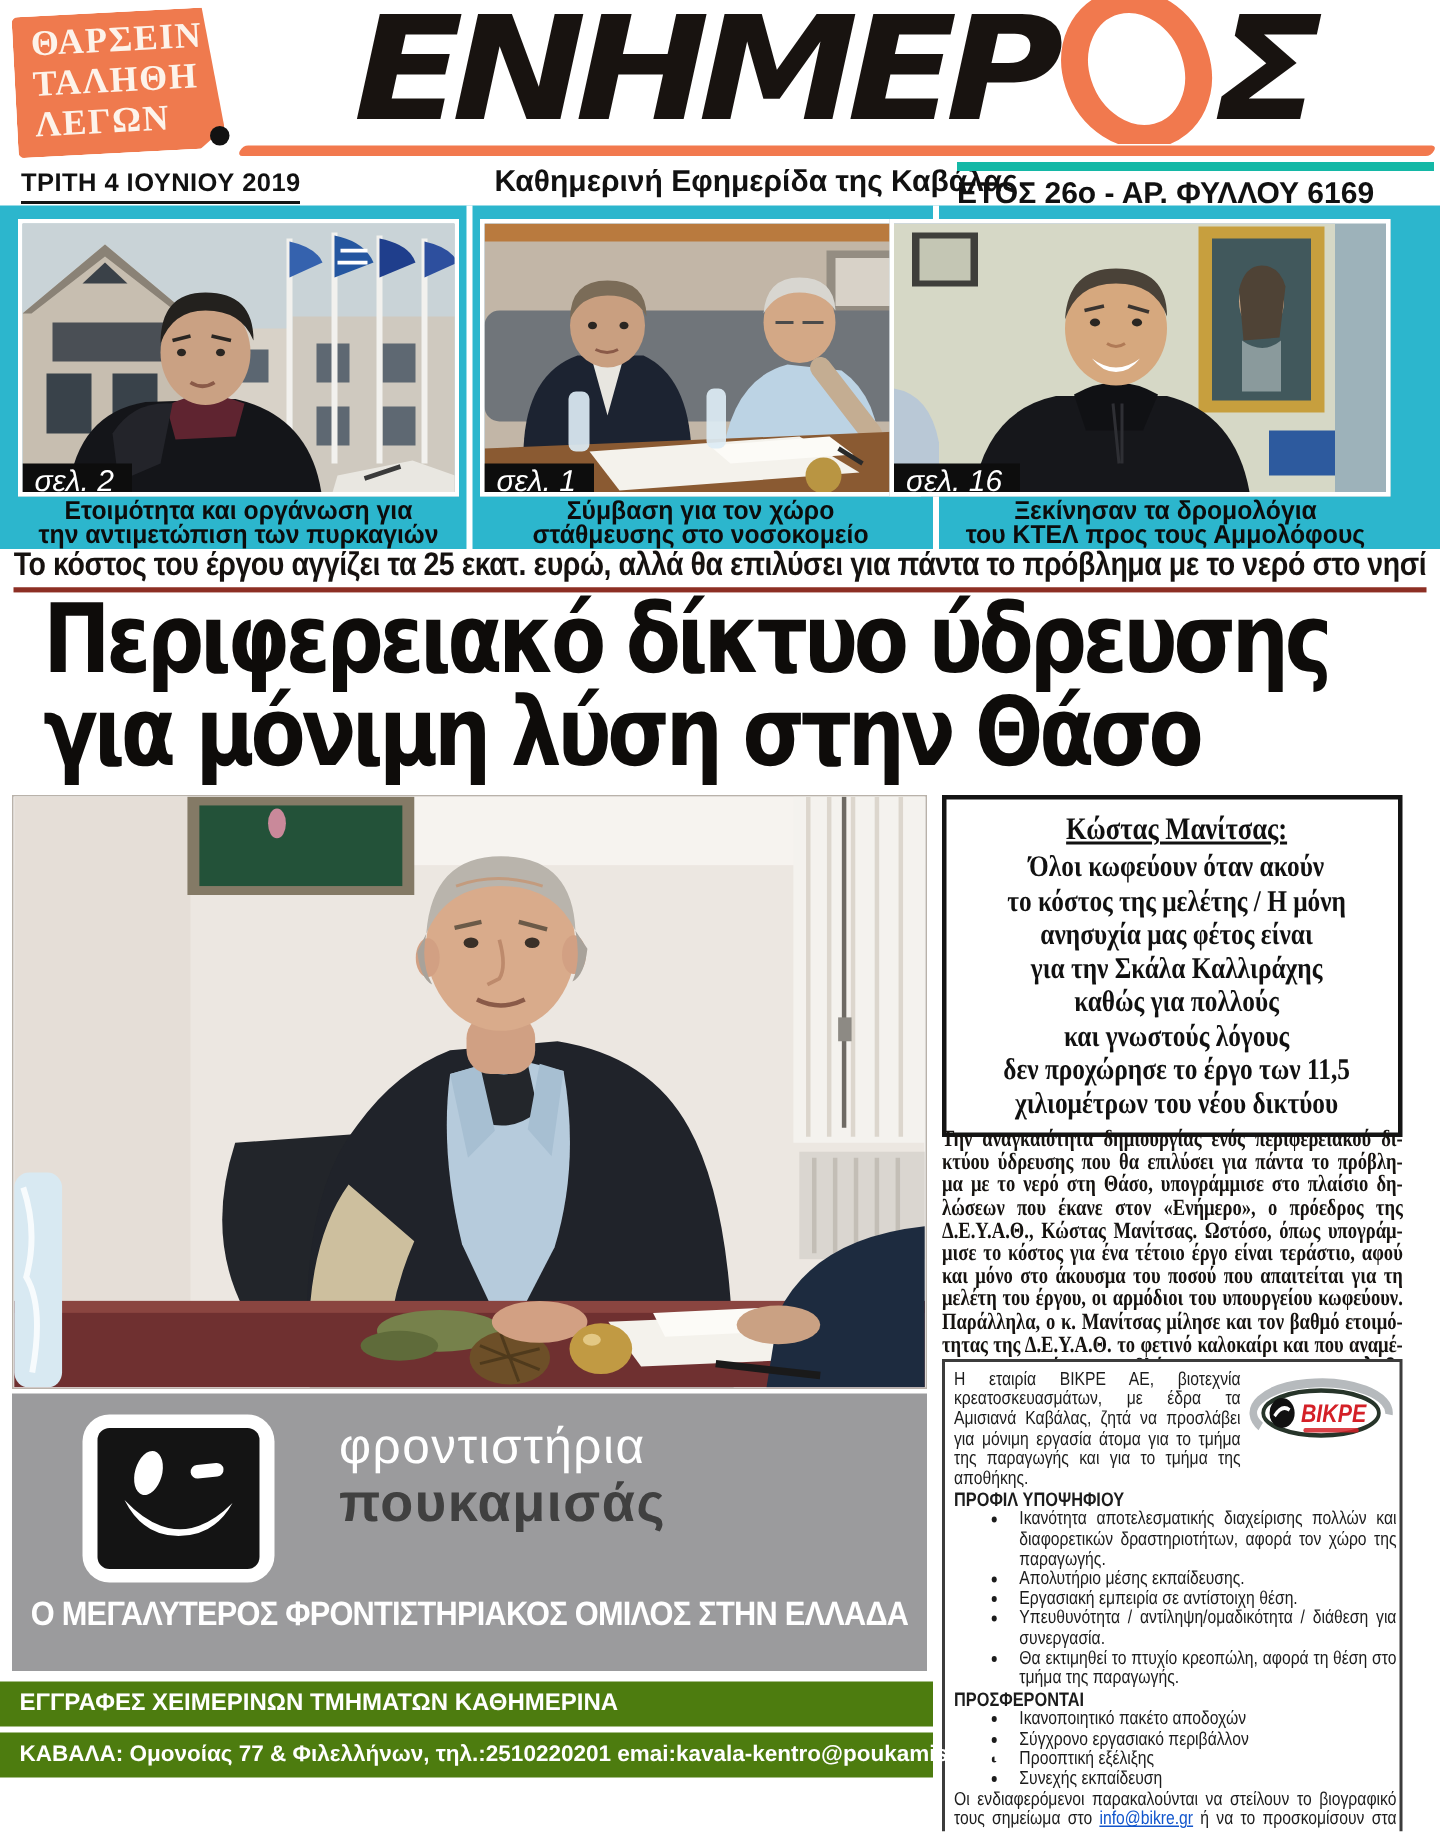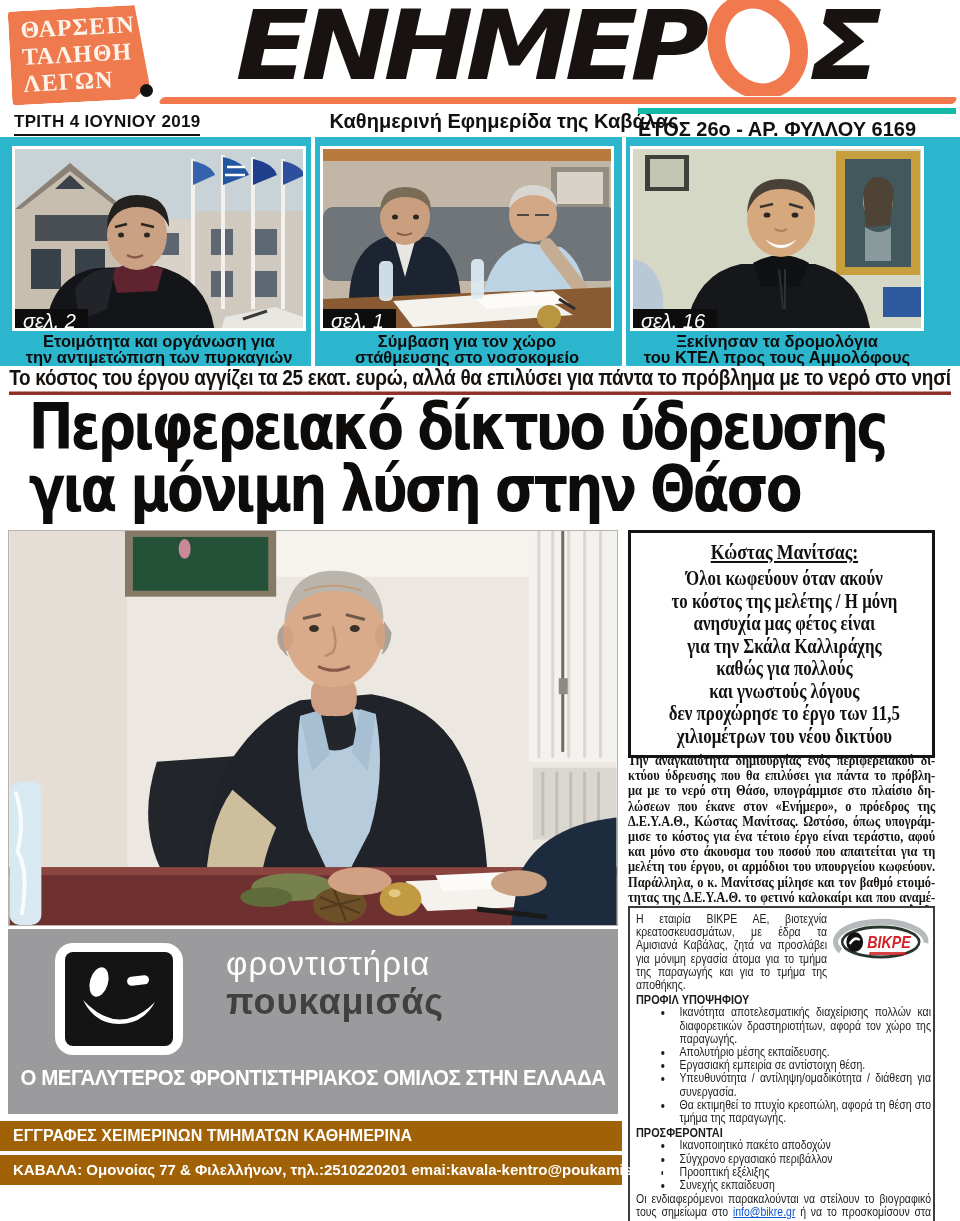--- a/index.html
+++ b/index.html
@@ -72,21 +72,21 @@
   #bikre-footer{text-align:justify;margin-top:1px;}
   #bikre-email{color:#1155cc;text-decoration:underline;}
   
   #pouk-ad{position:absolute;left:8px;top:929px;width:610px;height:185px;background:#9b9b9d;}
   #pouk-logo{position:absolute;left:47px;top:14px;width:128px;height:112px;background:#fff;border-radius:18px;}
   #pouk-logo-inner{position:absolute;left:10px;top:9px;width:108px;height:94px;background:#141414;border-radius:8px;}
   #pouk-brand-top{position:absolute;left:218px;top:16px;color:#fff;font-size:33px;letter-spacing:1px;}
   #pouk-brand-bottom{position:absolute;left:218px;top:52px;color:#404040;font-size:36px;font-weight:bold;letter-spacing:1px;}
   #pouk-tagline{position:absolute;left:0;top:136px;width:610px;text-align:center;color:#fff;
     font-weight:bold;font-size:20.5px;letter-spacing:-.5px;transform:scaleY(1.1);}
-  .blackbar{position:absolute;left:0;width:622px;height:30px;background:#a16207;color:#fff;
+  .blackbar{position:absolute;left:0;width:622px;height:30px;background:#4d7c0f;color:#fff;
     font-weight:bold;line-height:30px;padding-left:13px;box-sizing:border-box;white-space:nowrap;}
   #bar-0{top:1121px;font-size:16px;}
   #bar-1{top:1155px;font-size:15px;}
   #bar-2{top:1189px;font-size:19px;margin-top:44px;}
 </style>
 </head>
 <body>
 
 <div id="page">
 
@@ -194,21 +194,21 @@
         <line x1="236" y1="150" x2="252" y2="160" stroke="#2a2a2a" stroke-width="3"></line>
         <circle cx="226" cy="168" r="12" fill="#b99542"></circle>
       </svg>
       <div class="pagelabel" style="left:0">σελ. 1</div>
     </div>
     <div class="t-caption" style="left:316px;width:302px">
       <div>Σύμβαση για τον χώρο</div>
       <div>στάθμευσης στο νοσοκομείο</div>
     </div>
 
-    <div class="teaser-photo" style="left:630px;width:294px">
+    <div class="teaser-photo" style="left:593px;width:334px">
       <svg viewBox="0 0 294 185" width="294" height="185">
         <rect width="294" height="185" fill="#d6d8c6"></rect>
         <rect x="12" y="6" width="44" height="36" fill="#3f3f3b"></rect>
         <rect x="17" y="10" width="34" height="28" fill="#c4c6b4"></rect>
         <rect x="203" y="2" width="84" height="124" fill="#c79f3e"></rect>
         <rect x="212" y="10" width="66" height="108" fill="#41585c"></rect>
         <ellipse cx="245" cy="52" rx="15" ry="20" fill="#c9a584"></ellipse>
         <path d="M230 44 q4 -16 15 -16 q12 0 16 14 l-4 34 -24 2 z" fill="#4f4336"></path>
         <path d="M232 78 q14 10 26 0 l0 34 -26 0 z" fill="#8a9a9c"></path>
 

